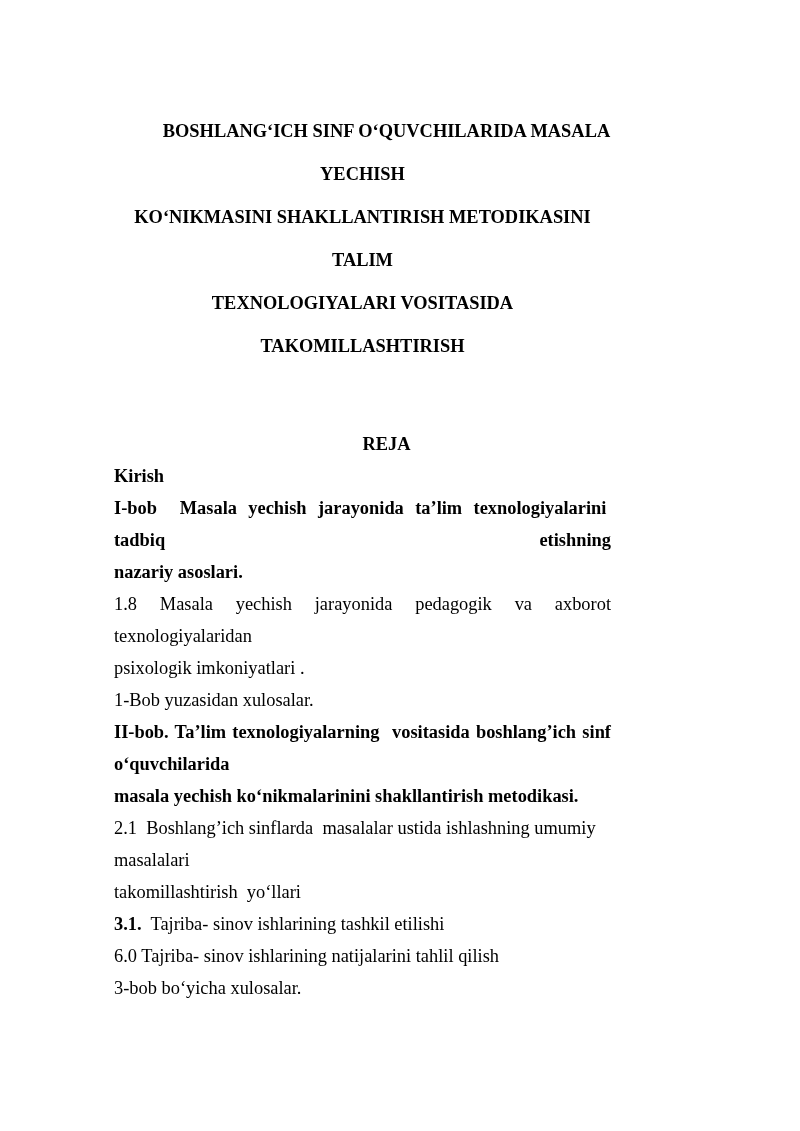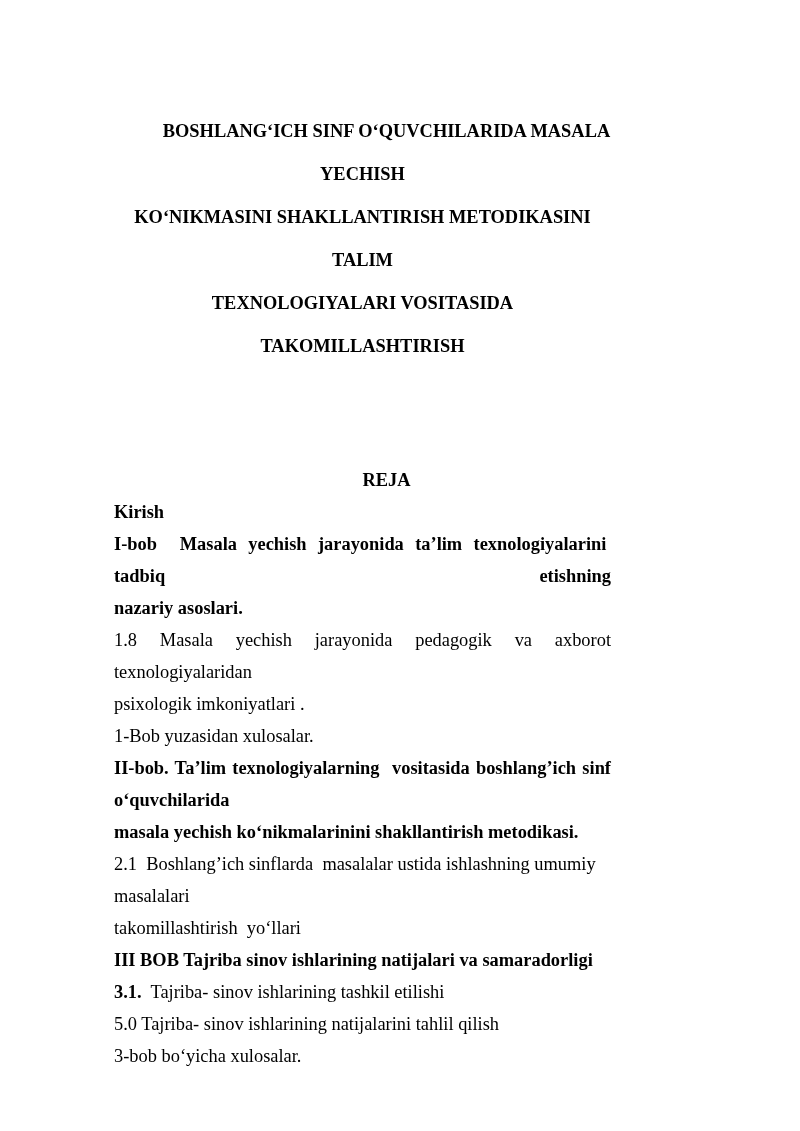--- a/index.html
+++ b/index.html
@@ -21,21 +21,21 @@
     font-family: "Liberation Serif", "DejaVu Serif", serif;
     font-size: 18.4px;
     padding: 110px 57px 0 114px;
   }
   .title-block {
     font-weight: bold;
     text-align: center;
     line-height: 43px;
   }
   .plan-block {
-    margin-top: 96px;
+    margin-top: 60px;
     line-height: 32px;
   }
   .line {
     min-height: 32px;
   }
   .bold { font-weight: bold; }
   .center { text-align: center; }
   .indent { text-indent: 48px; }
   .jfull {
     text-align: justify;
@@ -69,24 +69,23 @@
     <div class="line">1-Bob yuzasidan xulosalar.</div>
 
     <div class="line bold jfull">II-bob. Ta’lim texnologiyalarning&nbsp; vositasida boshlang’ich sinf oʻquvchilarida</div>
     <div class="line bold">masala yechish koʻnikmalarinini shakllantirish metodikasi.</div>
 
     <div class="line">2.1&nbsp; Boshlang’ich sinflarda&nbsp; masalalar ustida ishlashning umumiy masalalari</div>
 
     <div class="line">takomillashtirish&nbsp; yoʻllari</div>
 
 
-    <div class="line bold">III BOB Tajriba sinov ishlarining natijalari va samaradorligi</div>
 
     <div class="line">
       <b>3.1.</b><span>&nbsp; Tajriba- sinov ishlarining tashkil etilishi</span>
     </div>
 
-    <div class="line">5.0 Tajriba- sinov ishlarining natijalarini tahlil qilish</div>
+    <div class="line">6.0 Tajriba- sinov ishlarining natijalarini tahlil qilish</div>
 
     <div class="line">3-bob boʻyicha xulosalar.</div>
   </div>
 
 </div>
 
 </body></html>

